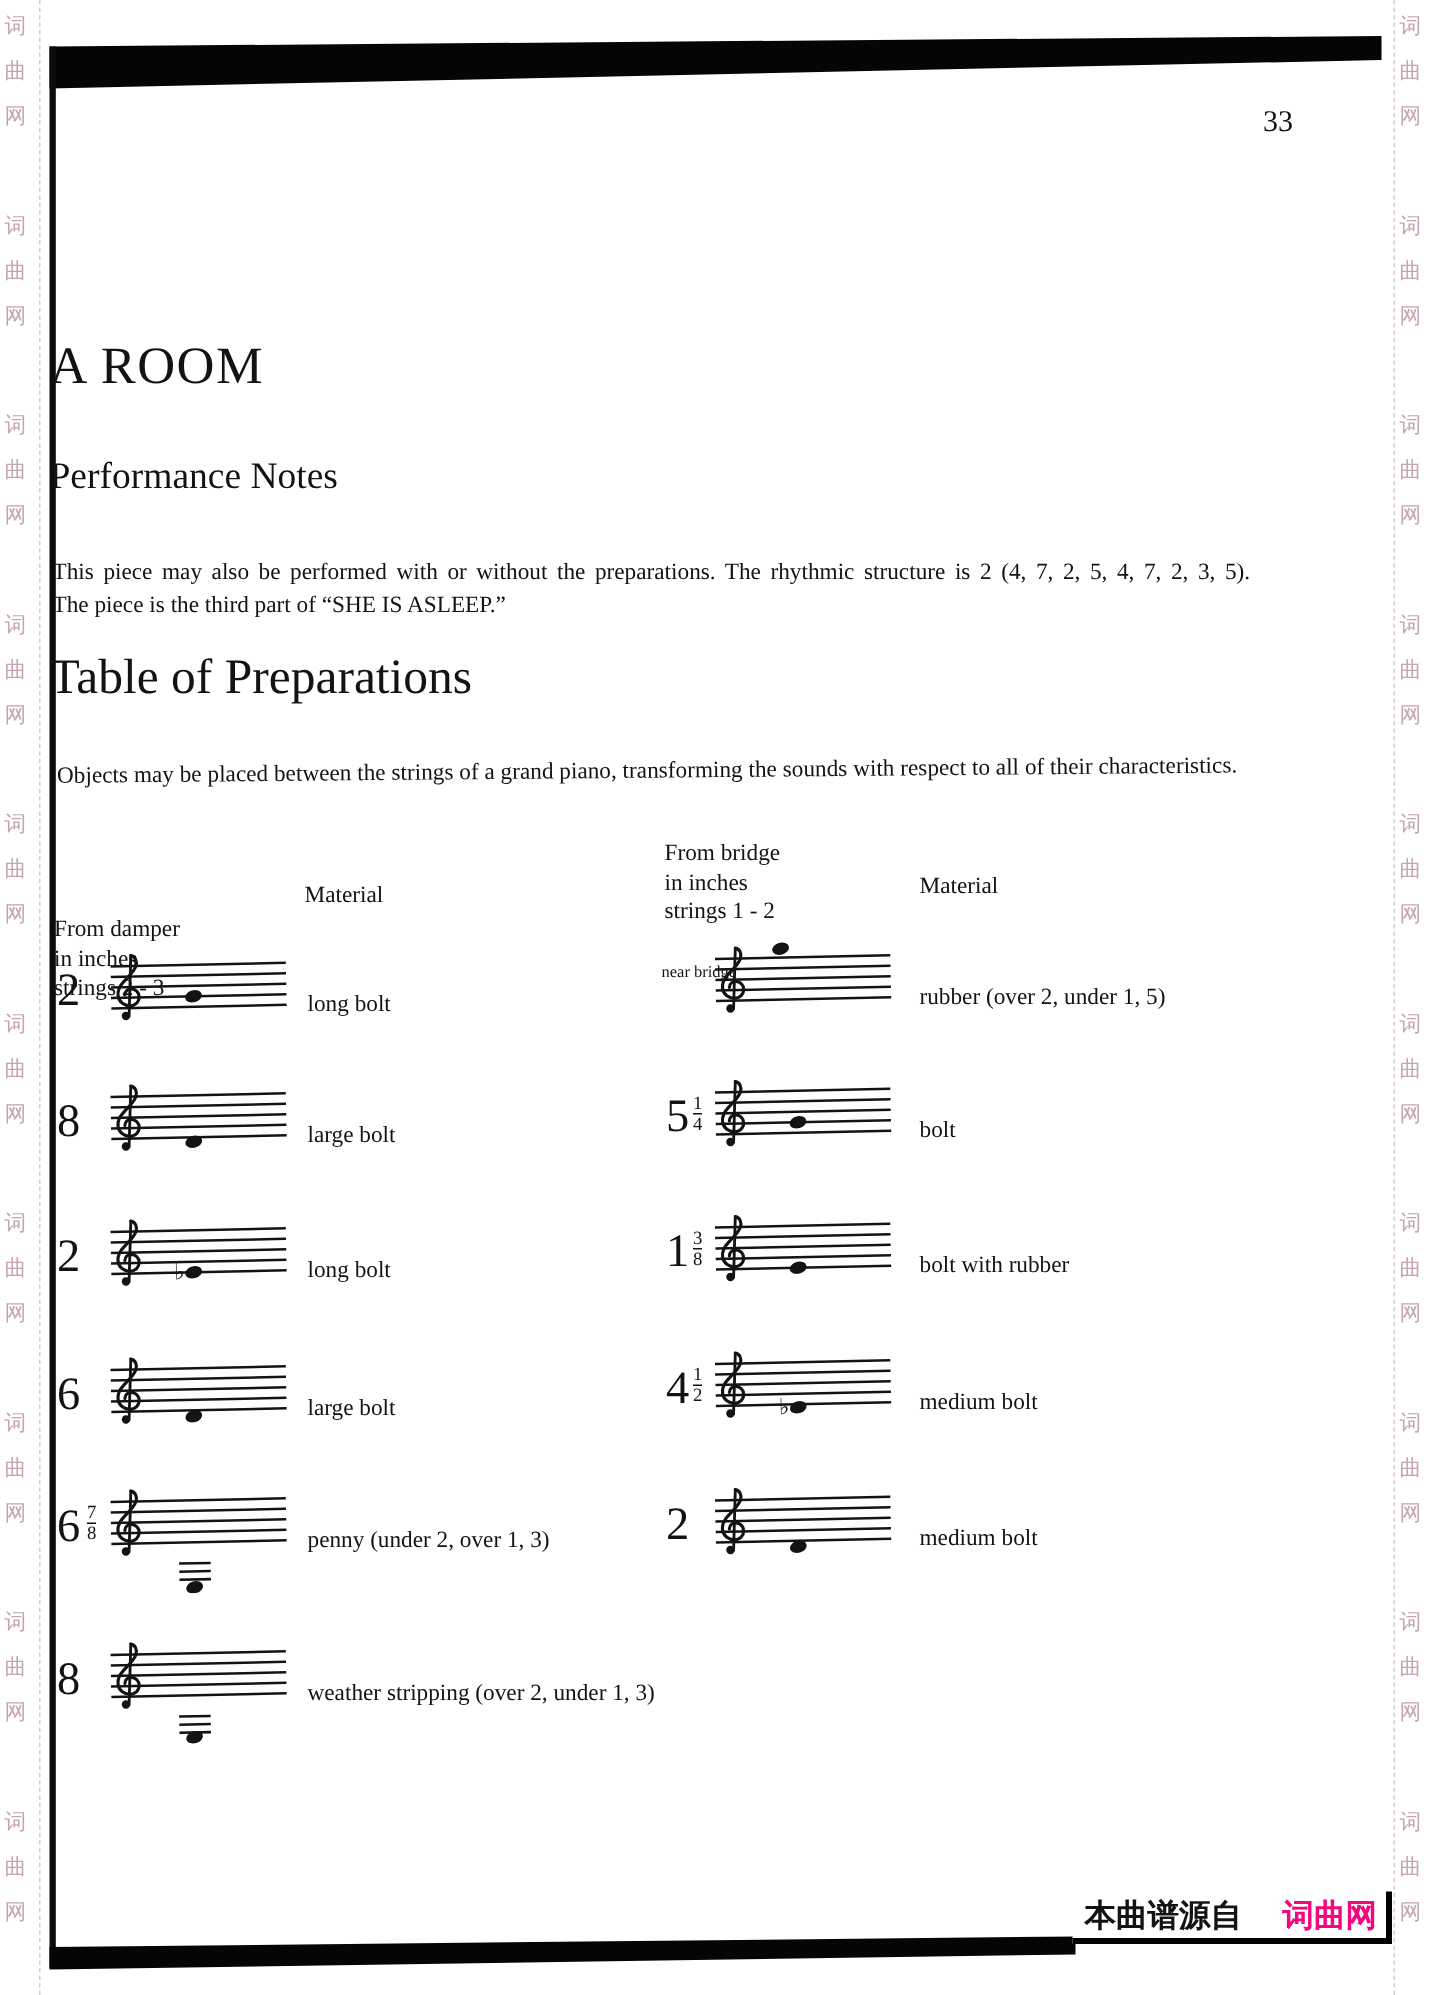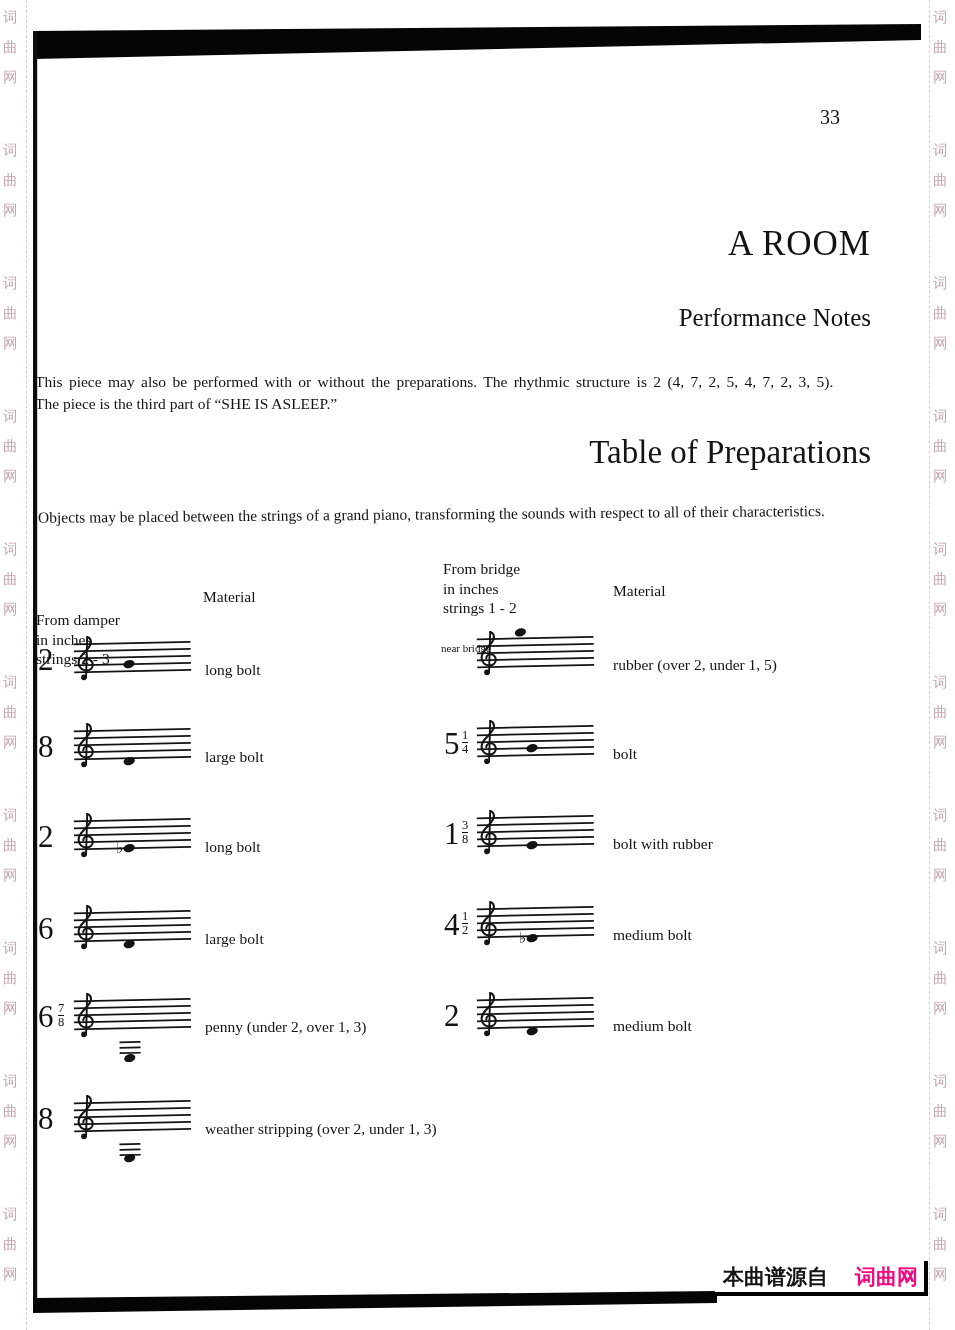--- a/index.html
+++ b/index.html
@@ -1,19 +1,19 @@
 <!DOCTYPE html>
 <html style="--wm: #c6a6ae; --pink: #f4067d;"><head>
 <meta charset="utf-8">
 <style>
   html,body{margin:0;padding:0;background:#ffffff;}
   .canvas{position:relative;width:955px;height:1330px;background:#fff;overflow:hidden;
           font-family:"Liberation Serif",serif;color:#131313;}
   .abs{position:absolute;}
-  .center-col{position:absolute;left:49px;width:822px;text-align:right;}
+  .center-col{position:absolute;left:33px;width:822px;text-align:left;}
   .title{font-size:35px;letter-spacing:1px;}
   .subtitle{font-size:25px;}
   .table-title{font-size:33px;}
   .body-text{font-size:15.5px;line-height:22px;}
   .hdr{font-size:15.5px;line-height:19.5px;}
   .amount{font-size:31px;line-height:30px;}
   .frac{display:flex;flex-direction:column;align-items:center;font-size:12.5px;line-height:11.5px;}
   .frac .den{border-top:1.2px solid #131313;padding-top:1px;}
   .material{font-size:15.5px;white-space:nowrap;margin-top:12px;}
   .row-label{font-size:11px;line-height:21px;width:58px;}
@@ -100,21 +100,21 @@
     </div>
   <div class="dash" style="left:26px;"></div>
   <div class="dash" style="left:929px;"></div>
 
   <svg class="overlay" width="955" height="1330">
     <polygon points="33,31 921,24 921,40 33,59" fill="#050505"></polygon>
     <rect x="33" y="31" width="4.2" height="1281" fill="#0c0c0c"></rect>
     <polygon points="33,1298 717,1291 717,1303 33,1313" fill="#050505"></polygon>
   </svg>
 
-  <div class="abs pagenum" style="left:820px;top:70px;margin-top:36px;">33</div>
+  <div class="abs pagenum" style="left:842px;top:70px;">33</div>
 
   <div class="center-col title" style="top:224px;">A ROOM</div>
   <div class="center-col subtitle" style="top:304px;">Performance Notes</div>
 
   <div class="abs body-text" style="left:35px;top:371px;width:845px;">
     <div style="word-spacing:2.5px;">This piece may also be performed with or without the preparations.  The rhythmic structure is 2 (4, 7, 2, 5, 4, 7, 2, 3, 5).</div>
     <div>The piece is the third part of “SHE IS ASLEEP.”</div>
   </div>
 
   <div class="center-col table-title" style="top:434px;">Table of Preparations</div>

